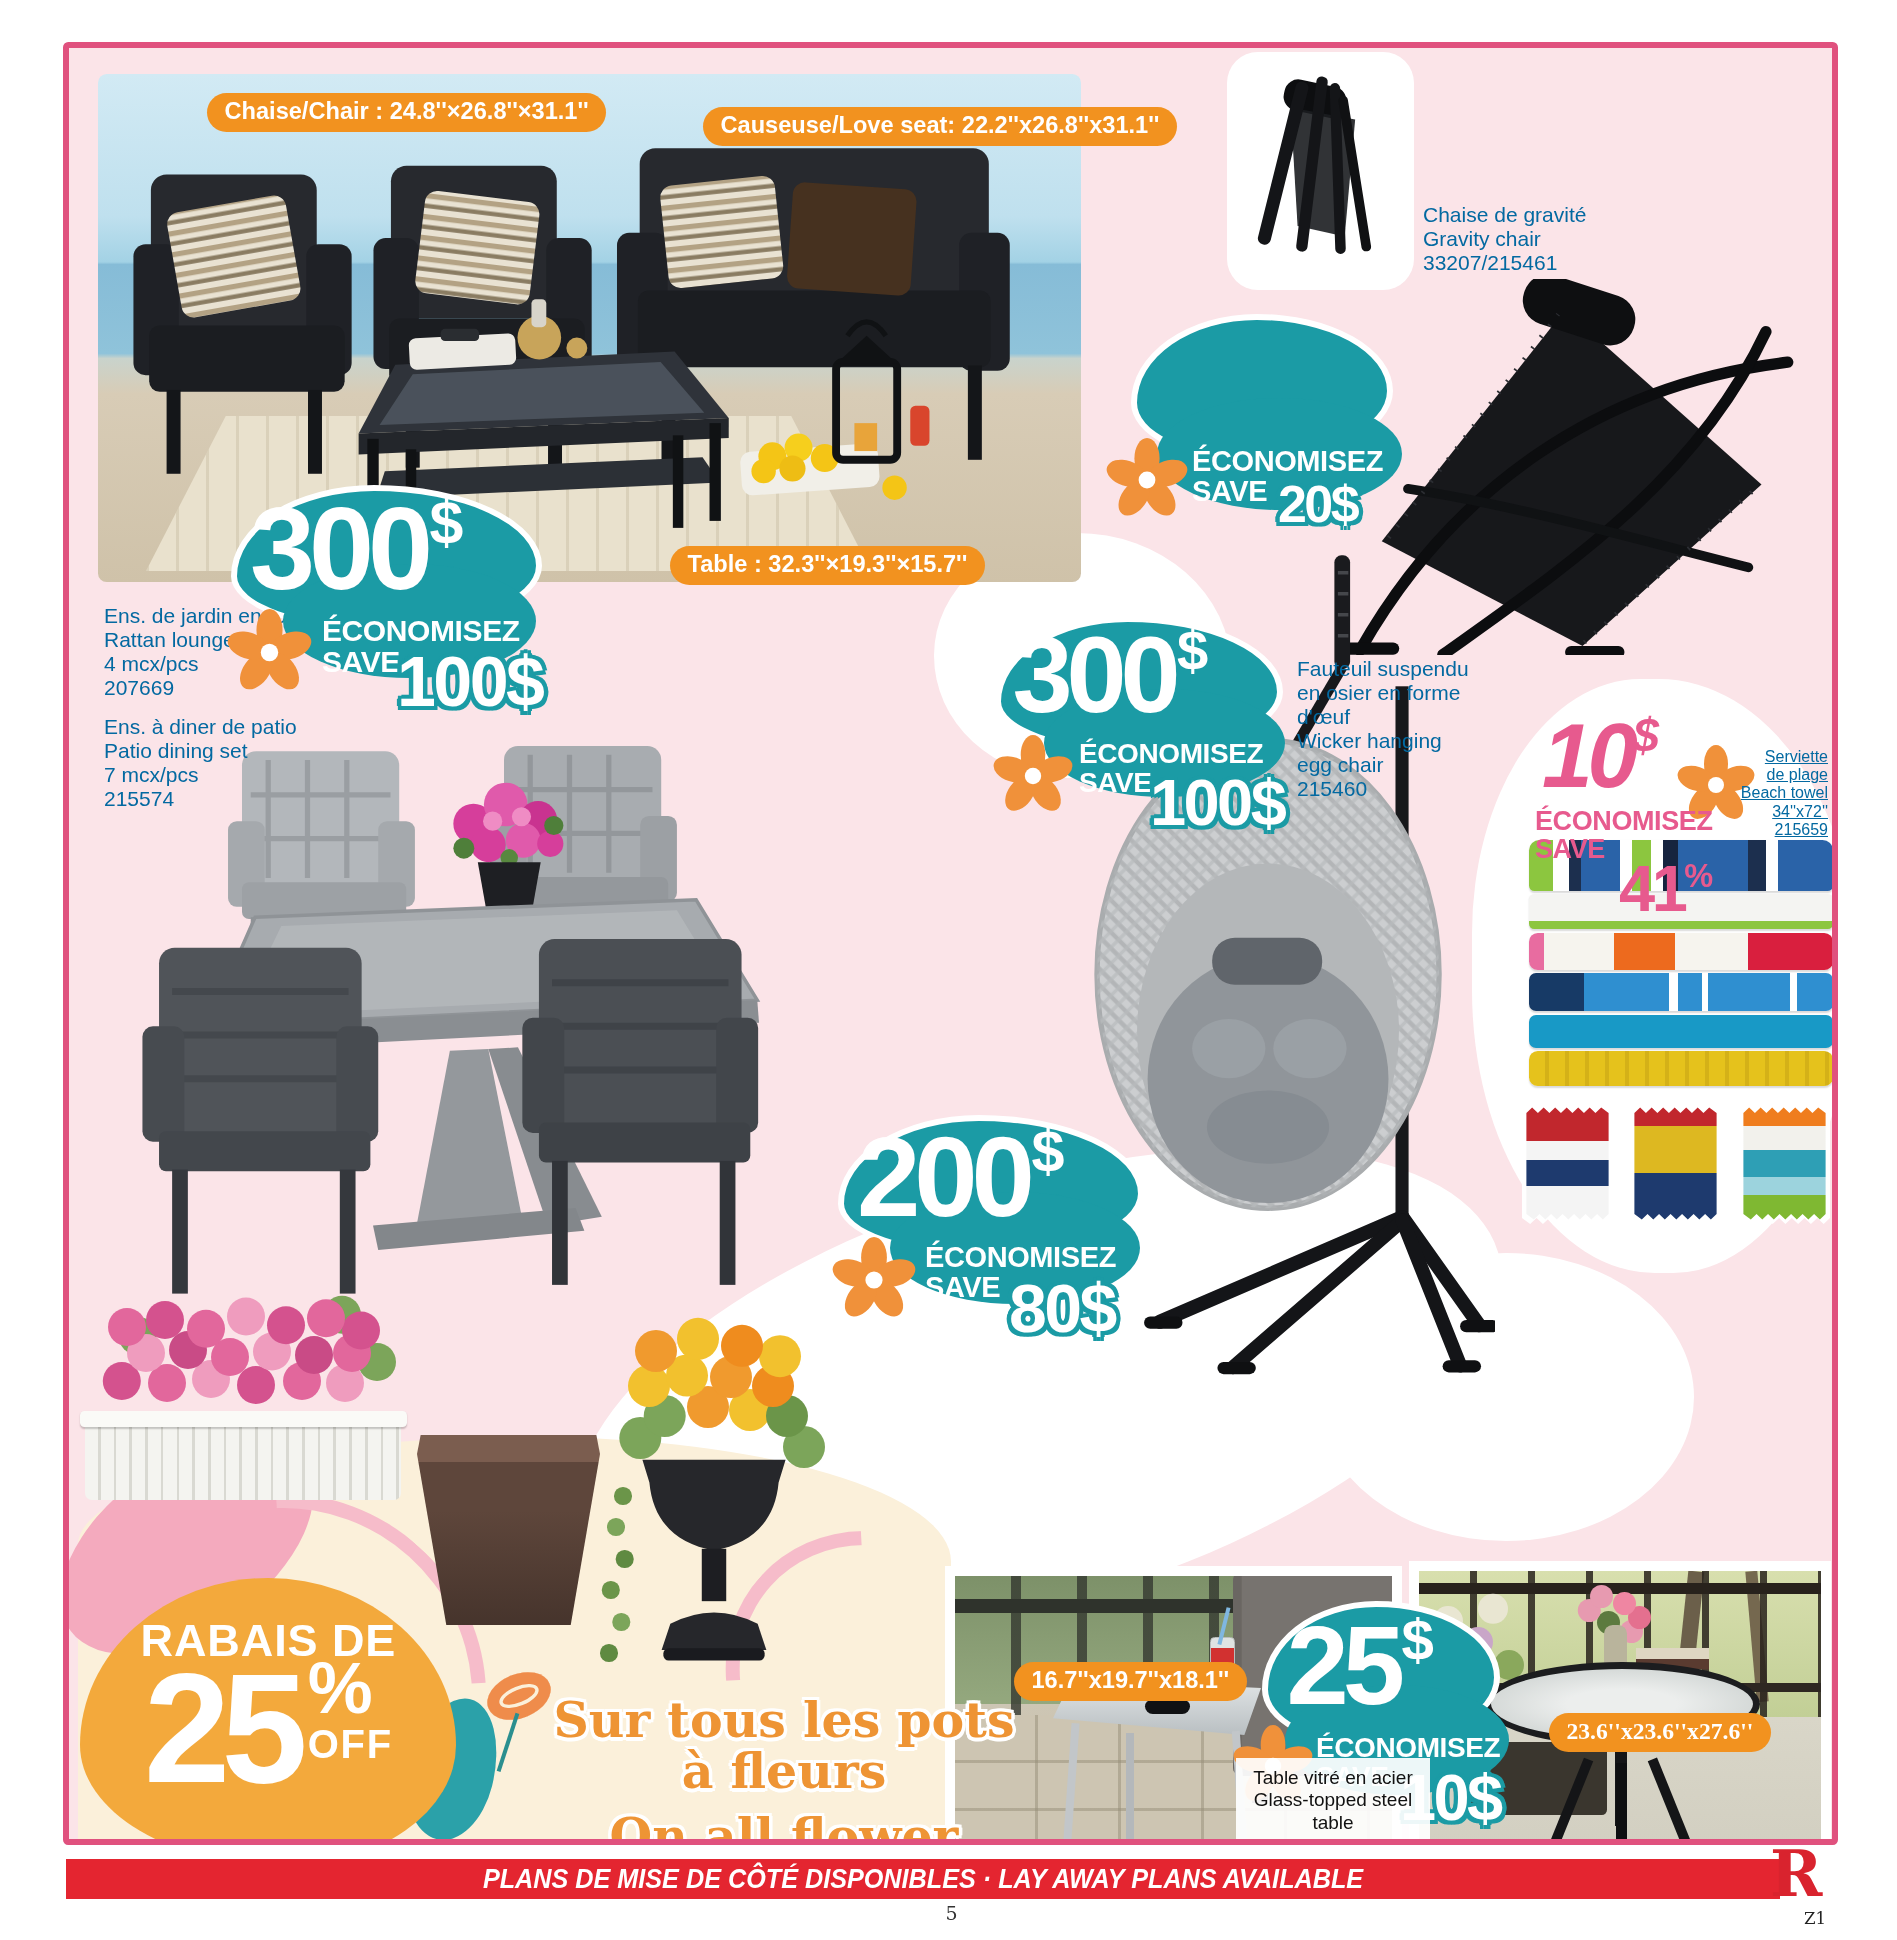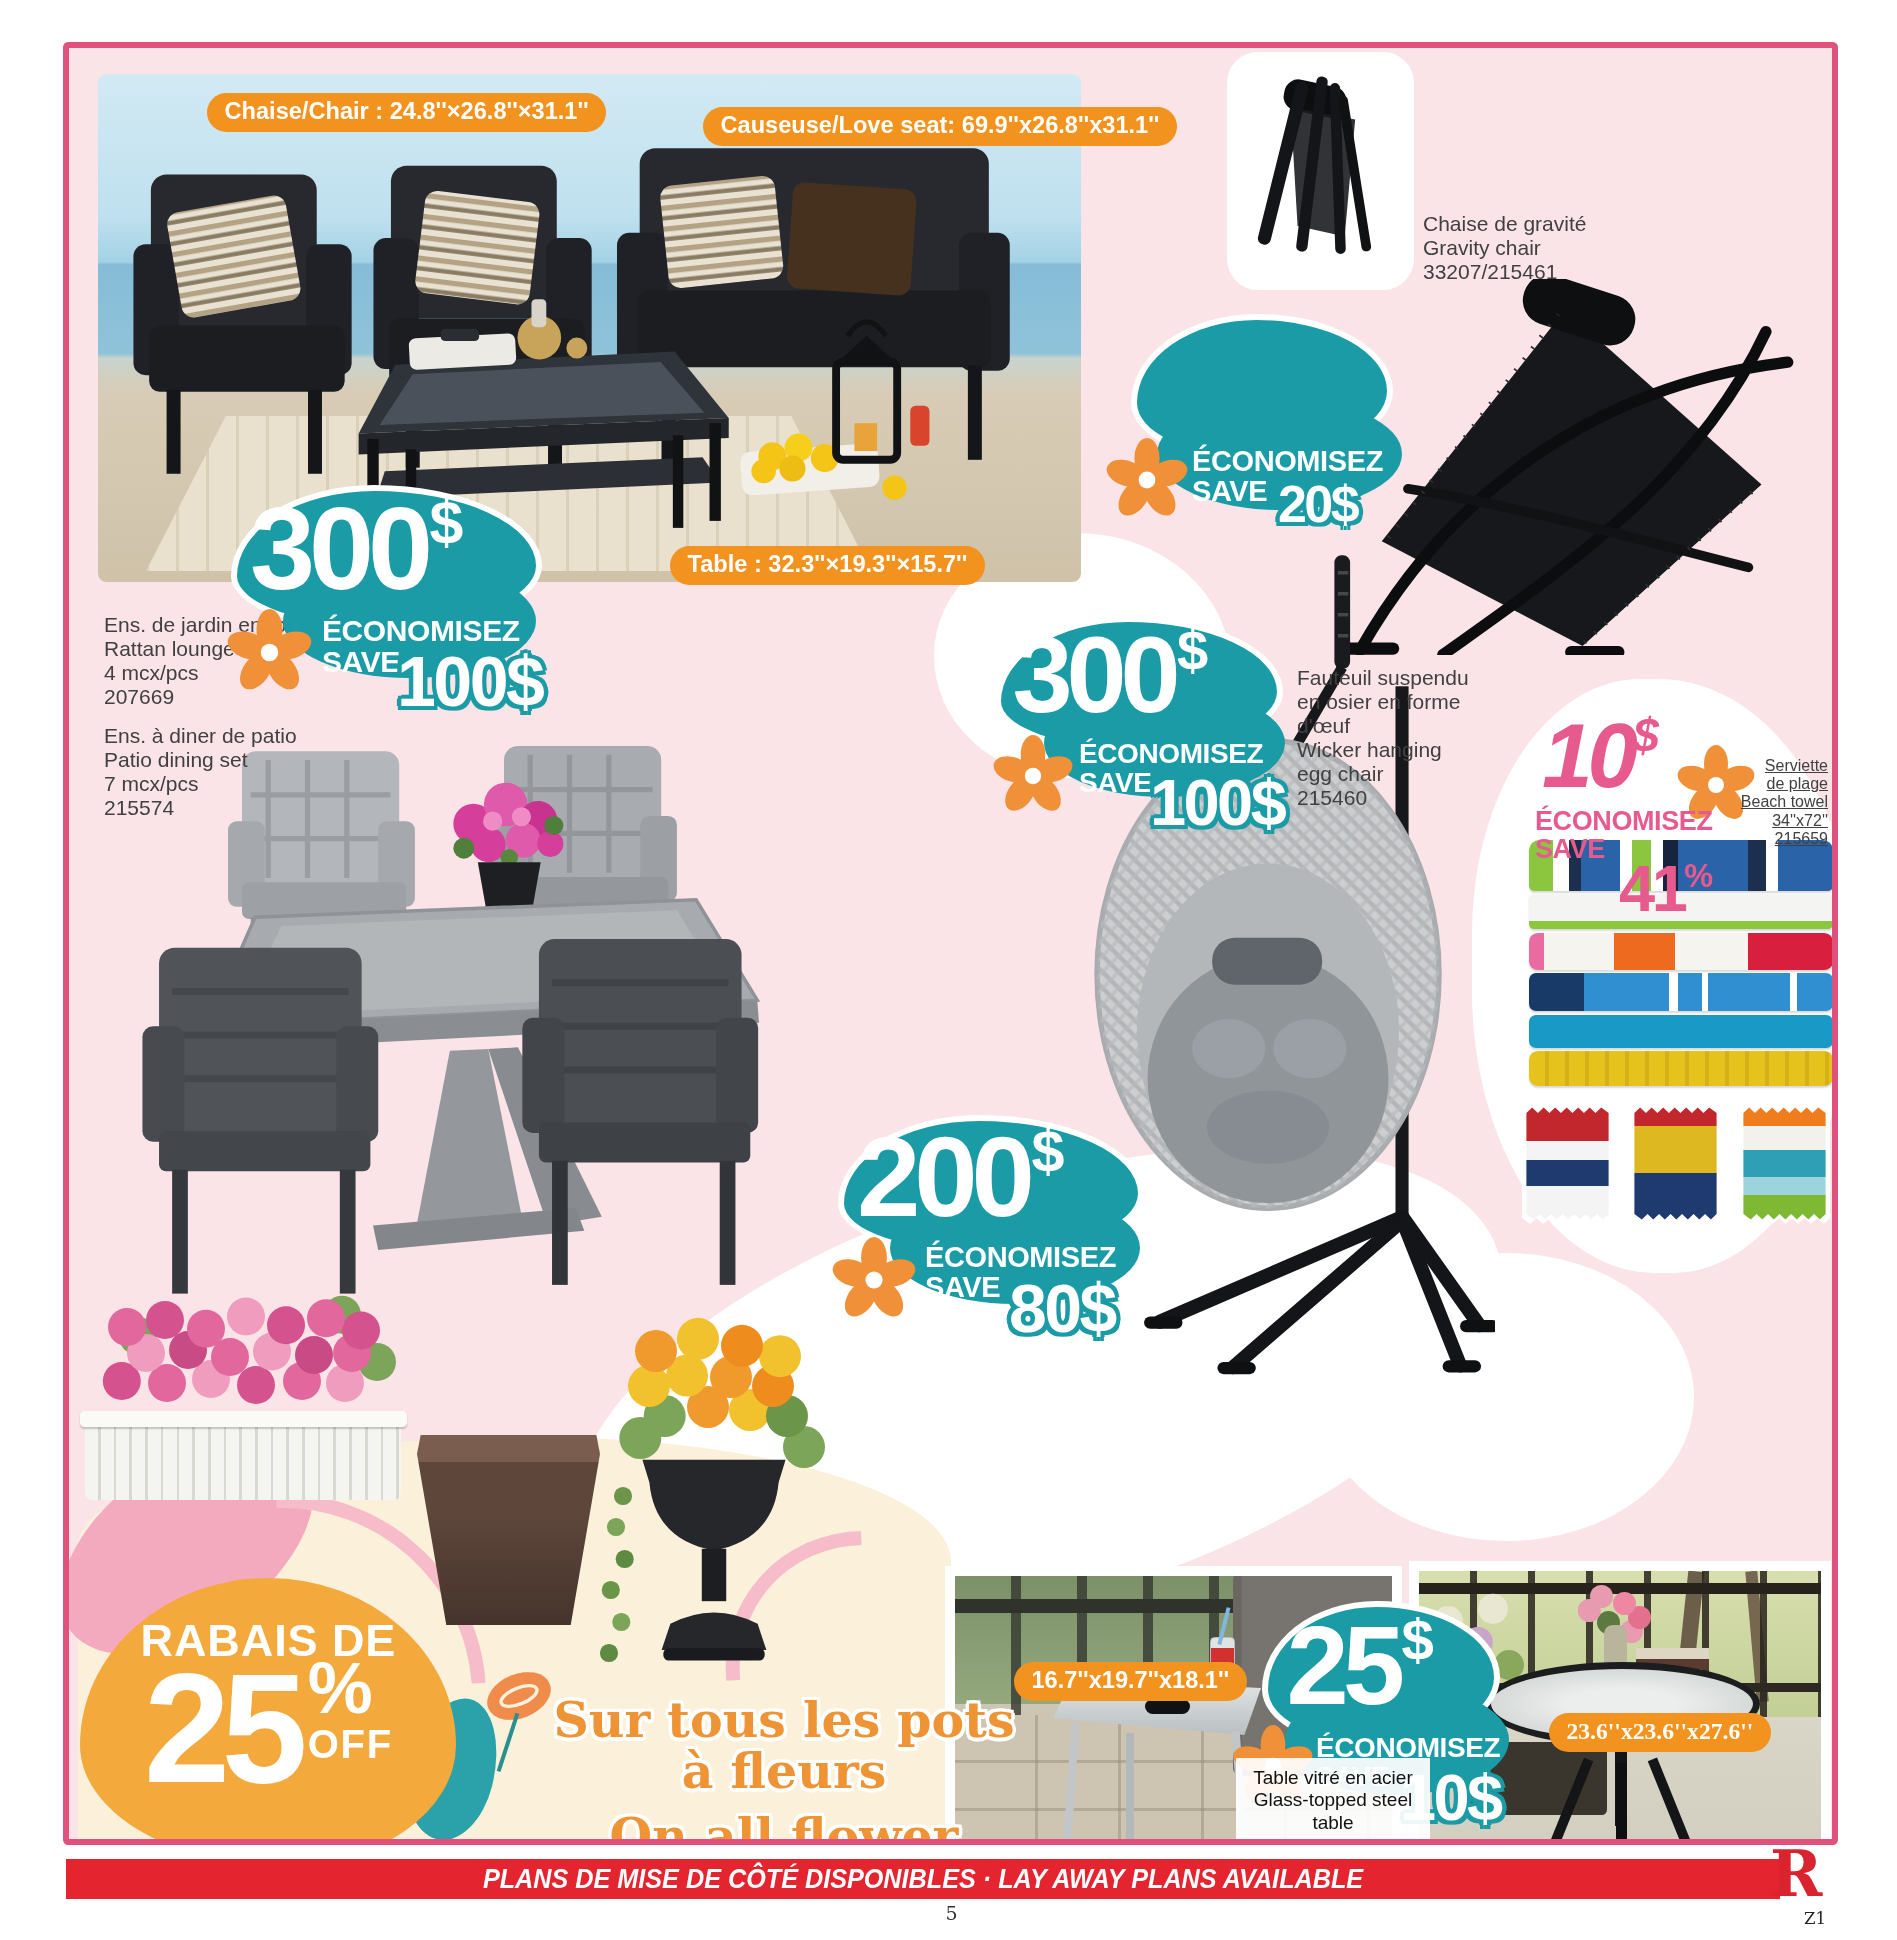--- a/index.html
+++ b/index.html
@@ -24,21 +24,21 @@
     background:linear-gradient(180deg,#d2eaf4 0%,#bfe0ee 28%,#a3d2e5 37%,#86bcd7 37.5%,#8fc3da 55%,#c9d3cc 56%,#d8ccb6 63%,#cfc2a9 100%);}
   #beach .rug{position:absolute;left:48px;top:342px;width:725px;height:155px;background:#e9e1cd;
     clip-path:polygon(11% 0,89% 0,100% 100%,0 100%);
     background-image:repeating-linear-gradient(90deg,rgba(190,178,150,.35) 0 2.6px,transparent 2.6px 30px);}
 
   
   .dim{position:absolute;background:#f2921f;color:#fff;font-weight:700;font-size:23.6px;
     padding:5.2px 17.5px 7px;border-radius:24.5px;white-space:nowrap;z-index:4;letter-spacing:0;}
 
   
-  .desc{position:absolute;font-size:21px;line-height:1.14;color:#404040;z-index:4;margin-top:9px;}
+  .desc{position:absolute;font-size:21px;line-height:1.14;color:#0369a1;z-index:4;}
   .desc span{display:block;}
   .desc.right{text-align:right;}
 
   
   .pbadge{position:absolute;z-index:4;}
   .blob{position:absolute;background:#1b9ba5;border:6.1px solid #fff;box-sizing:border-box;}
   .bprice{position:absolute;font-weight:700;color:#fff;line-height:1;letter-spacing:-6.1px;}
   .bprice .cur{font-size:52%;vertical-align:top;position:relative;top:1.7px;letter-spacing:-1.7px;margin-left:2.6px;}
   .eco{position:absolute;color:#fff;font-weight:700;line-height:1.03;letter-spacing:-0.4px;}
   .eco span{display:block;}
@@ -171,21 +171,21 @@
 
         <rect x="845" y="330" width="70" height="112" rx="8" fill="none" stroke="#101214" stroke-width="9"></rect>
         <polygon points="845,332 915,332 880,300" fill="#101214"></polygon>
         <path d="M858,300 Q880,268 902,300" fill="none" stroke="#101214" stroke-width="6"></path>
         <rect x="866" y="400" width="26" height="32" fill="#e8a43a"></rect>
         <rect x="930" y="380" width="22" height="46" rx="6" fill="#d9452c"></rect>
       </svg>
     </div>
 
     <div class="dim" style="left:138px;top:45px;">Chaise/Chair : 24.8''×26.8''×31.1''</div>
-    <div class="dim" style="left:634px;top:59px;">Causeuse/Love seat: 69.9''x26.8''x31.1''</div>
+    <div class="dim" style="left:634px;top:59px;">Causeuse/Love seat: 22.2''x26.8''x31.1''</div>
     <div class="dim" style="left:601px;top:498px;">Table : 32.3''×19.3''×15.7''</div>
 
     <div class="desc" style="left:35px;top:556px;">
       <span>Ens. de jardin en rotin</span>
       <span>Rattan lounge set</span>
       <span>4 mcx/pcs</span>
       <span>207669</span>
     </div>
 
     <div class="pbadge" style="left:162px;top:437px;width:376px;height:253px;">

